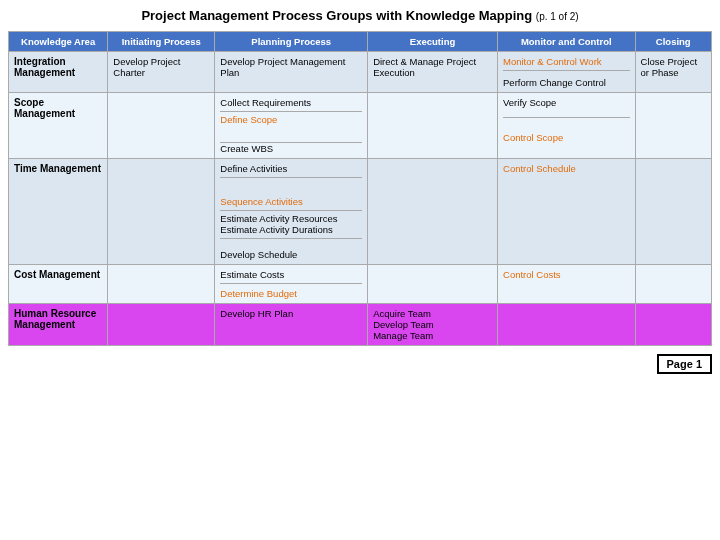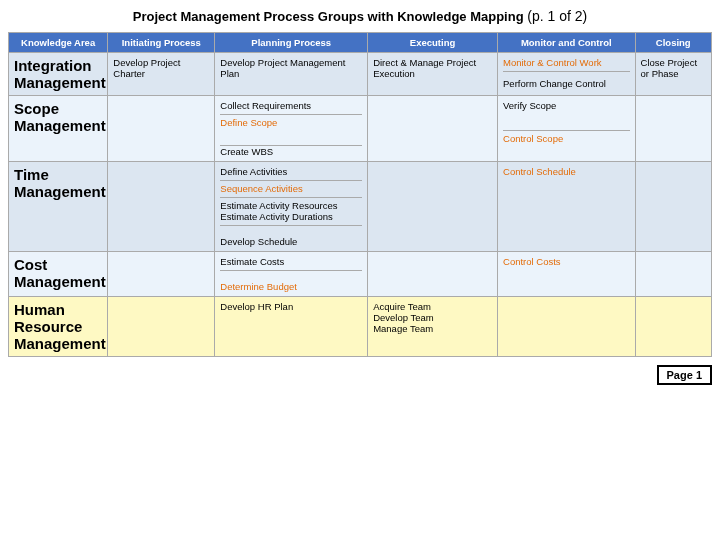--- a/index.html
+++ b/index.html
@@ -41,42 +41,42 @@
     .col-planning { width: 20%; }
     .col-executing { width: 17%; }
     .col-monitor { width: 18%; }
     .col-closing { width: 10%; background-color: #dce6f1; }
 
     .row-integration td { background-color: #dce6f1; }
     .row-scope td { background-color: #ebf3fb; }
     .row-time td { background-color: #dce6f1; }
     .row-cost td { background-color: #ebf3fb; }
     .row-quality td { background-color: #dce6f1; }
-    .row-hr td { background-color: #fef9c3; margin-left: 20px; }
+    .row-hr td { background-color: #d946ef; margin-left: 20px; }
 
     .text-orange { color: #e36c09; font-weight: normal; }
     .text-normal { color: #000; }
-    .knowledge-label { font-weight: bold; font-size: 15px; }
+    .knowledge-label { font-weight: bold; font-size: 10px; }
     .page-num {
       text-align: right;
       font-size: 11px;
       font-weight: bold;
       margin-top: 8px;
       border: 2px solid #000;
       display: inline-block;
       padding: 2px 8px;
       float: right;
     }
     .sub-item { display: block; }
   </style>
 </head>
 <body>
 
 <div class="page-title">
-  <span>Project Management Process Groups with Knowledge Mapping</span> <span style="font-weight:normal; font-size:14px;">(p. 1 of 2)</span>
+  <span>Project Management Process Groups with Knowledge Mapping</span> <span style="font-weight:normal; font-size:10px;">(p. 1 of 2)</span>
 </div>
 
 <table>
   <colgroup>
     <col class="col-knowledge">
     <col class="col-initiating">
     <col class="col-planning">
     <col class="col-executing">
     <col class="col-monitor">
     <col class="col-closing">
@@ -113,53 +113,53 @@
           <div style="border-top: 1px solid rgb(170, 170, 170); margin-top: 3px; padding-top: 2px;">
             <span class="sub-item text-orange">Define Scope</span>
           </div>
           <div style="border-top: 1px solid rgb(170, 170, 170); margin-top: 17px; padding-top: 0;">
             <span class="sub-item text-normal">Create WBS</span>
           </div>
         </td>
         <td></td>
         <td>
           <span class="sub-item text-normal">Verify Scope</span>
-          <div style="border-top: 1px solid rgb(170, 170, 170); margin-top: 19px; padding-top: 2px;">
+          <div style="border-top: 1px solid rgb(170, 170, 170); margin-top: 9px; padding-top: 14px;">
             <span class="sub-item text-orange">Control Scope</span>
           </div>
         </td>
         <td></td>
       </tr>
       <tr class="row-time">
         <td><span class="knowledge-label">Time Management</span></td>
         <td></td>
         <td>
           <span class="sub-item text-normal">Define Activities</span>
-          <div style="border-top: 1px solid rgb(170, 170, 170); margin-top: 3px; padding-top: 2px;">
+          <div style="border-top: 1px solid rgb(170, 170, 170); margin-top: 3px; padding-top: 18px;">
             <span class="sub-item text-orange">Sequence Activities</span>
           </div>
           <div style="border-top: 1px solid rgb(170, 170, 170); margin-top: 3px; padding-top: 2px;">
             <span class="sub-item text-normal">Estimate Activity Resources<br>Estimate Activity Durations</span>
           </div>
           <div style="border-top: 1px solid rgb(170, 170, 170); margin-top: 3px; padding-top: 10px;">
             <span class="sub-item text-normal">Develop Schedule</span>
           </div>
         </td>
         <td></td>
         <td>
           <span class="sub-item text-orange">Control Schedule</span>
         </td>
         <td></td>
       </tr>
       <tr class="row-cost">
         <td><span class="knowledge-label">Cost Management</span></td>
         <td></td>
         <td>
           <span class="sub-item text-normal">Estimate Costs</span>
-          <div style="border-top: 1px solid rgb(170, 170, 170); margin-top: 3px; padding-top: 10px;">
+          <div style="border-top: 1px solid rgb(170, 170, 170); margin-top: 3px; padding-top: 4px;">
             <span class="sub-item text-orange">Determine Budget</span>
           </div>
         </td>
         <td></td>
         <td>
           <span class="sub-item text-orange">Control Costs</span>
         </td>
         <td></td>
       </tr>
       <tr class="row-hr">

